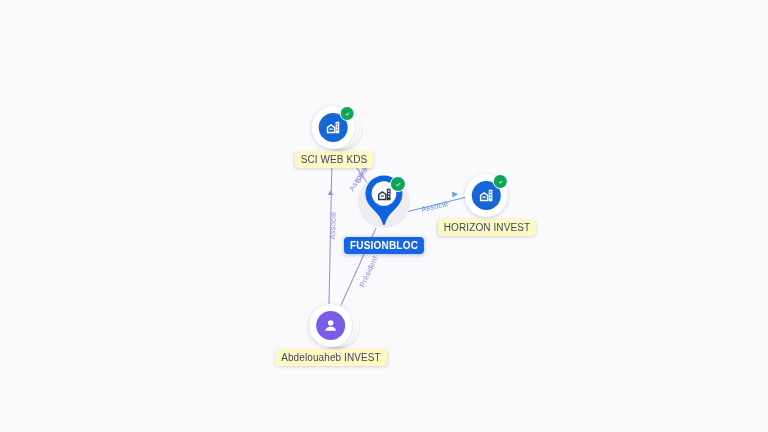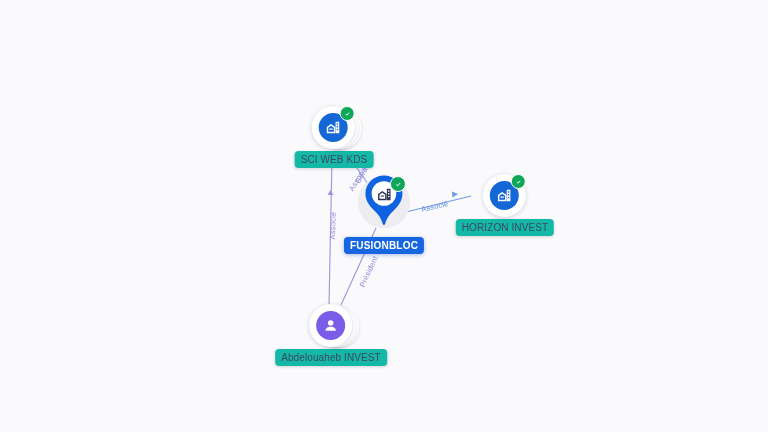--- a/index.html
+++ b/index.html
@@ -103,21 +103,21 @@
     background: #0ea75a;
     border: 1.5px solid #ffffff;
     display: flex;
     align-items: center;
     justify-content: center;
     z-index: 6;
   }
   
   .node-label {
     margin-top: 1px;
-    background: #14b8a6;
+    background: #fef9c3;
     color: #3d4663;
     font-size: 10px;
     letter-spacing: .1px;
     padding: 3px 6px 3px 6px;
     border-radius: 4px;
     white-space: nowrap;
     box-shadow: 0 1px 3px rgba(30,40,80,0.18);
     line-height: 11px;
   }
   .node-label.selected {
@@ -199,21 +199,21 @@
       </div>
       <div class="pin-badge">
         <svg width="9" height="9" viewBox="0 0 24 24" aria-hidden="true">
           <path fill="#ffffff" d="M9.6 16.5l-3.9-3.9 1.4-1.4 2.5 2.5 6.4-6.4 1.4 1.4z"></path>
         </svg>
       </div>
     </div>
     <div class="node-label selected">FUSIONBLOC</div>
   </div>
 
-  <div class="node" style="left:505px; top:205px;">
+  <div class="node" style="left:487px; top:205px;">
     <div class="card-stack">
       <div class="stack-layer l1"></div>
       <div class="avatar-disc blue">
         <svg width="17" height="17" viewBox="0 0 24 24" aria-hidden="true">
           <path fill="#ffffff" d="M3 20V11.2L9 7l6 4.2V20H3zm2-2h8v-5.7L9 9.4 5 12.3V18z"></path>
           <path fill="#ffffff" d="M15.4 4h5.2v16h-5.2V4zm1.6 2v2h2V6h-2zm0 4v2h2v-2h-2zm0 4v2h2v-2h-2z"></path>
           <path fill="#ffffff" d="M6.6 13.5h4.8v1.5H6.6z"></path>
         </svg>
       </div>
       <div class="badge-check">

